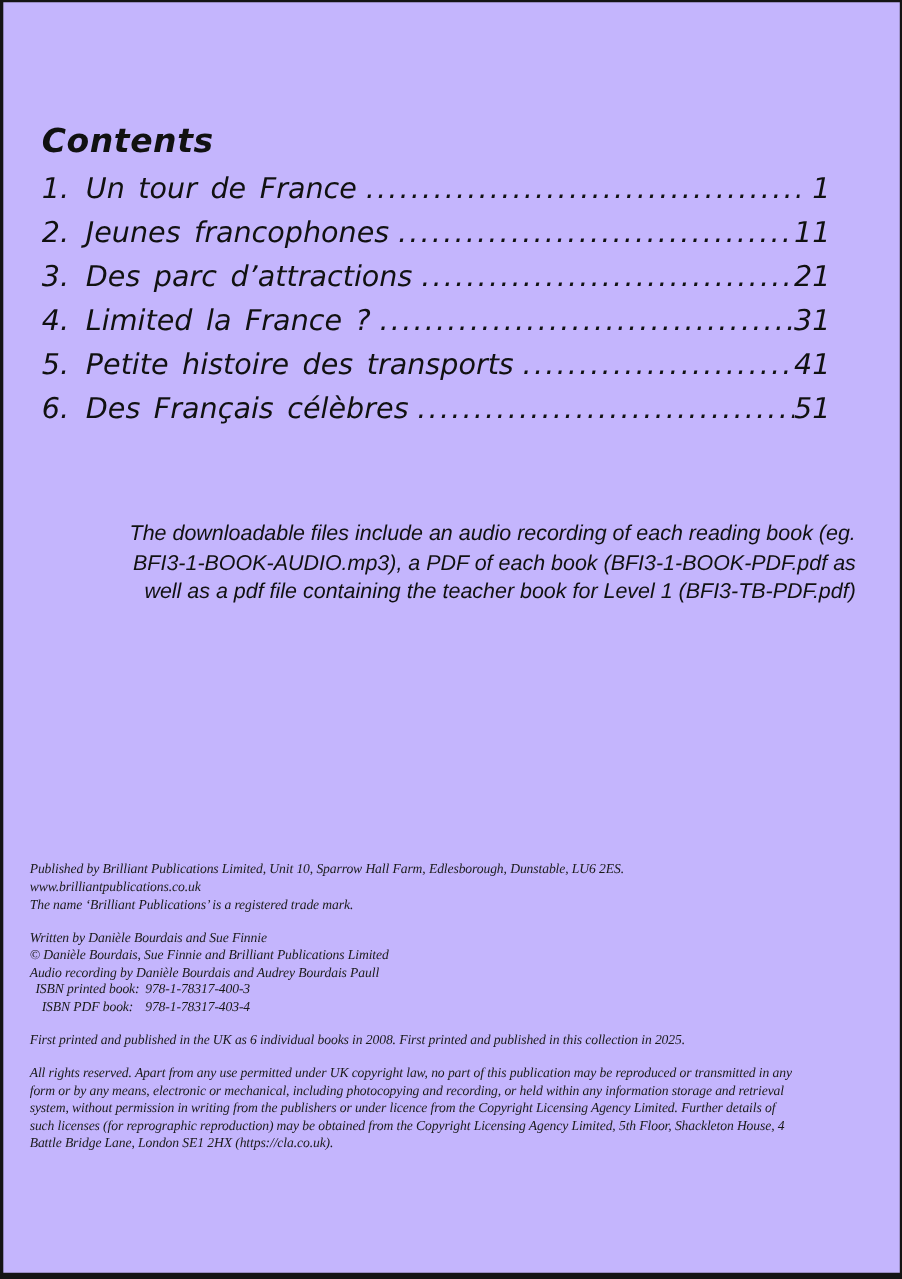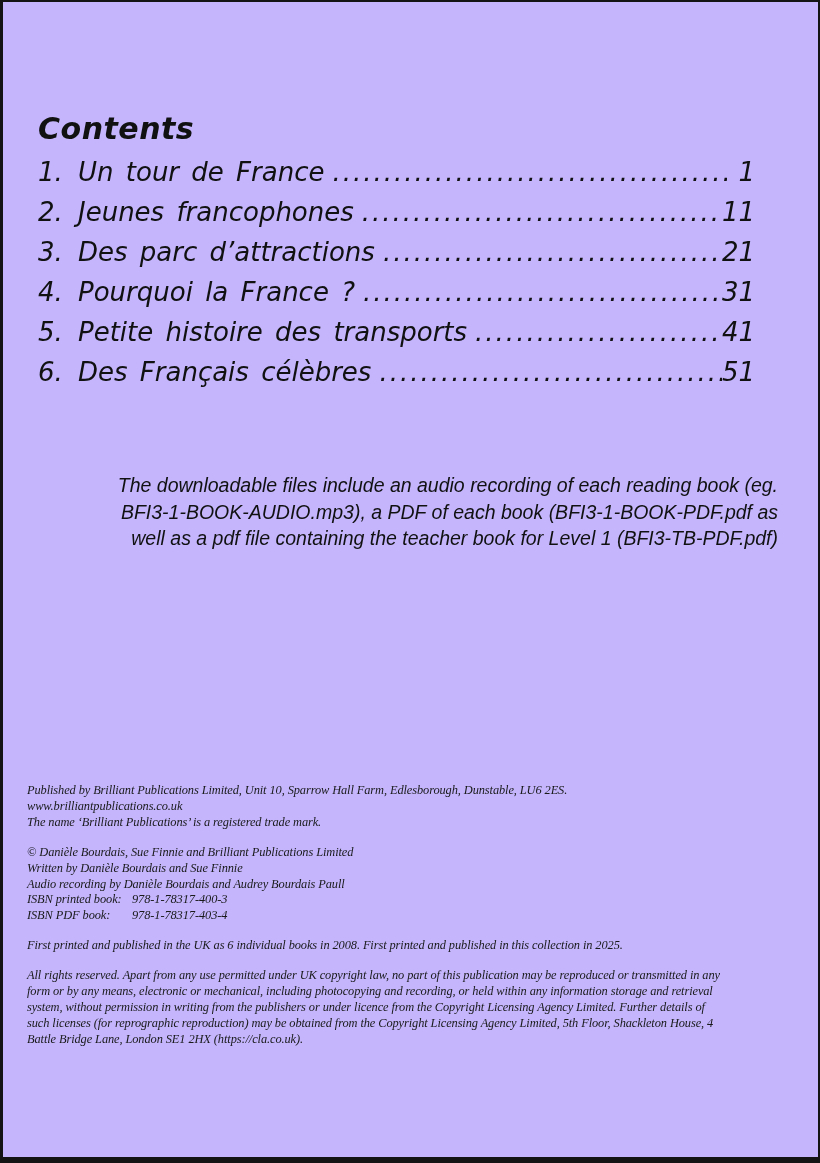--- a/index.html
+++ b/index.html
@@ -93,21 +93,21 @@
     letter-spacing: -0.1px;
     color: #1a1a1a;
   }
   .colophon .para { margin-top: 14px; }
   .colophon .para:first-child { margin-top: 0; }
   .c-line {
     line-height: 15.9px;
     white-space: nowrap;
   }
   .isbn-row { display: flex; line-height: 15.9px; white-space: nowrap; }
-  .isbn-label { flex: 0 0 105px; }
+  .isbn-label { flex: 0 0 105px; text-align: center; }
 </style>
 </head>
 <body>
 
 <div class="page">
 
   <div class="toc">
     <div class="toc-title">Contents</div>
 
     <div class="toc-row">
@@ -123,21 +123,21 @@
       <span class="toc-page">11</span>
     </div>
     <div class="toc-row">
       <span class="toc-num">3.</span>
       <span class="toc-item-title">Des parc d’attractions</span>
       <span class="toc-leader">................................................................................................</span>
       <span class="toc-page">21</span>
     </div>
     <div class="toc-row">
       <span class="toc-num">4.</span>
-      <span class="toc-item-title">Pourquoi la France ?</span>
+      <span class="toc-item-title">Limited la France ?</span>
       <span class="toc-leader">................................................................................................</span>
       <span class="toc-page">31</span>
     </div>
     <div class="toc-row">
       <span class="toc-num">5.</span>
       <span class="toc-item-title">Petite histoire des transports</span>
       <span class="toc-leader">................................................................................................</span>
       <span class="toc-page">41</span>
     </div>
     <div class="toc-row">
@@ -156,22 +156,22 @@
 
   <div class="colophon">
 
     <div class="para">
       <div class="c-line">Published by Brilliant Publications Limited, Unit 10, Sparrow Hall Farm, Edlesborough, Dunstable, LU6 2ES.</div>
       <div class="c-line">www.brilliantpublications.co.uk</div>
       <div class="c-line">The name ‘Brilliant Publications’ is a registered trade mark.</div>
     </div>
 
     <div class="para">
+      <div class="c-line">Written by Danièle Bourdais and Sue Finnie</div>
       <div class="c-line">© Danièle Bourdais, Sue Finnie and Brilliant Publications Limited</div>
-      <div class="c-line">Written by Danièle Bourdais and Sue Finnie</div>
       <div class="c-line">Audio recording by Danièle Bourdais and Audrey Bourdais Paull</div>
       <div class="isbn-row">
         <span class="isbn-label">ISBN printed book:</span>
         <span class="isbn-value">978-1-78317-400-3</span>
       </div>
       <div class="isbn-row">
         <span class="isbn-label">ISBN PDF book:</span>
         <span class="isbn-value">978-1-78317-403-4</span>
       </div>
     </div>

